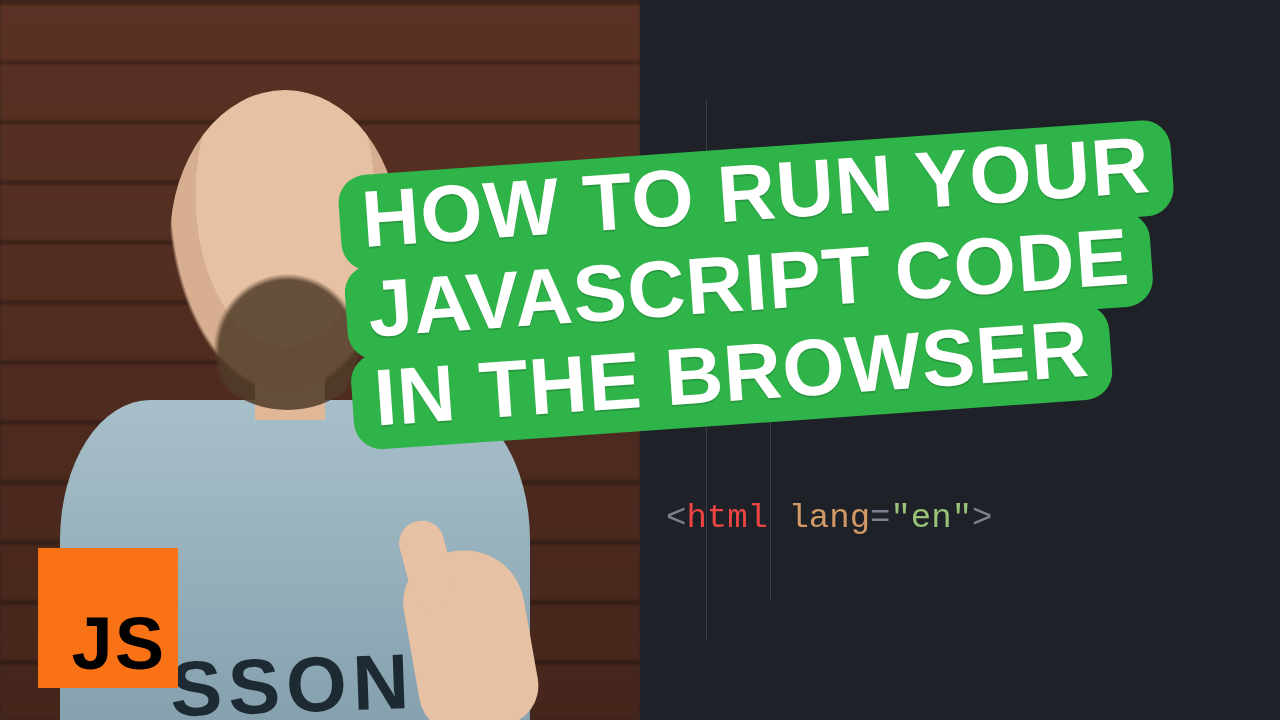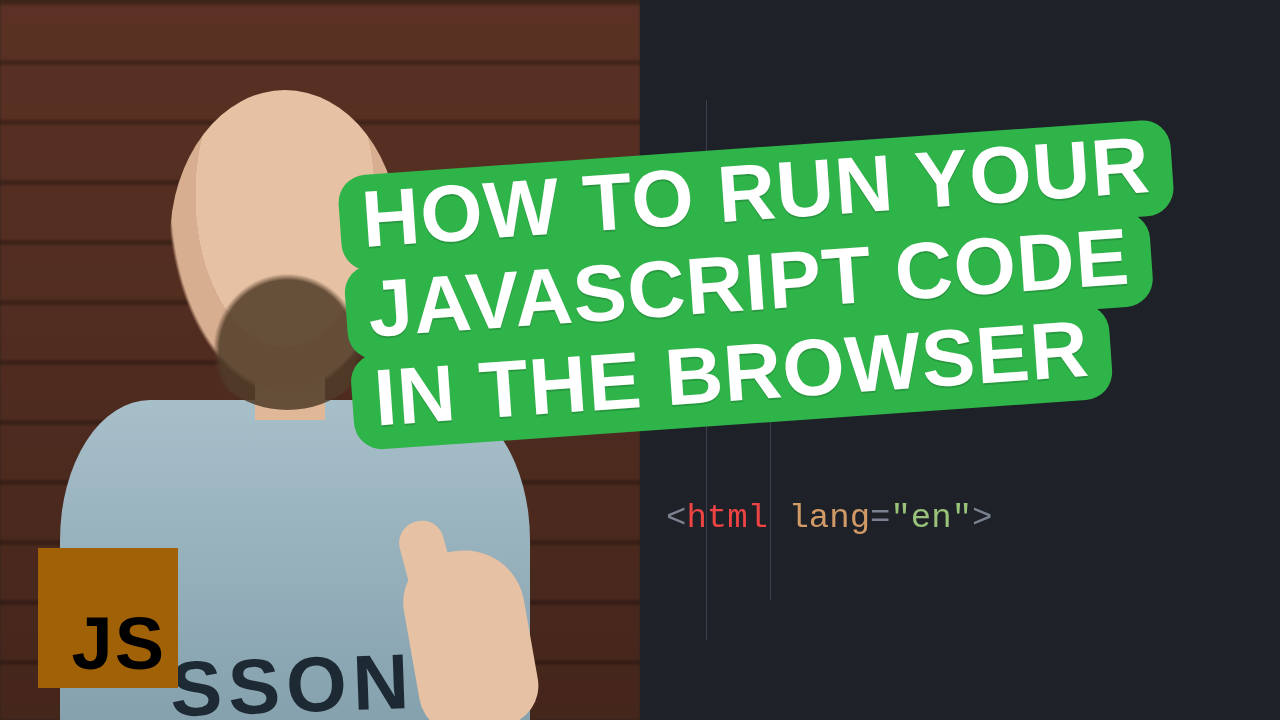--- a/index.html
+++ b/index.html
@@ -139,21 +139,21 @@
     text-shadow: 0 2px 0 rgba(0,0,0,0.15);
     white-space: nowrap;
   }
   .title-line + .title-line { margin-top: -4px; }
 
   
   .js-logo {
     position: absolute;
     left: 38px; bottom: 32px;
     width: 140px; height: 140px;
-    background: #a16207;
+    background: #f97316;
   }
   .js-logo span {
     position: absolute;
     right: 12px; bottom: 2px;
     font-family: "Arial Black", Arial, sans-serif;
     font-weight: 900;
     font-size: 74px;
     color: #000000;
     letter-spacing: 2px;
   }

